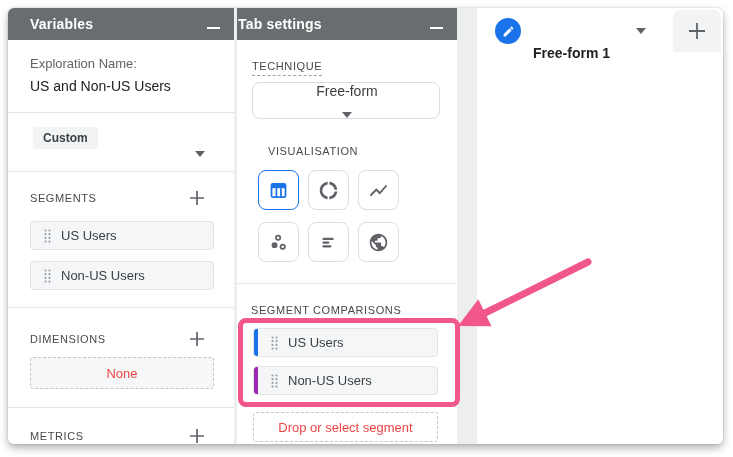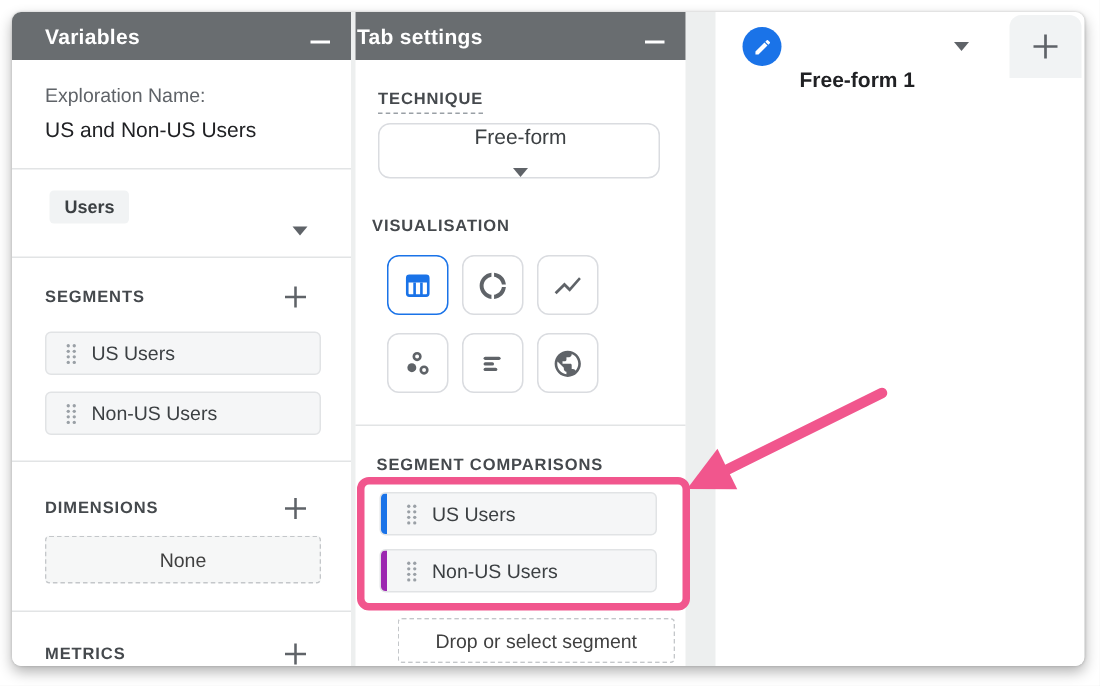--- a/index.html
+++ b/index.html
@@ -13,38 +13,38 @@
   #variables-panel { left: 0; width: 226px; }
   #tab-settings-panel { left: 229px; width: 220px; }
   .panel-header {
     height: 32px; background: #696d70; color: #ffffff;
     display: flex; align-items: center; padding: 0 14px 0 22px;
     font-size: 14px; font-weight: bold; letter-spacing: .2px;
   }
   .panel-header .spacer { flex: 1; }
   .minimize-bar { width: 13px; height: 2px; background: #ffffff; margin-top: 8px; cursor: pointer; }
   .section-label {
-    font-size: 11px; font-weight: 700; color: #45494d; letter-spacing: .6px;
+    font-size: 11px; font-weight: 400; color: #45494d; letter-spacing: .6px;
     text-transform: uppercase;
   }
   .plus-btn { cursor: pointer; display: inline-flex; }
   .divider { position: absolute; left: 0; right: 0; height: 1px; background: #e2e4e5; }
   .chip {
     position: absolute; height: 29px; background: #f5f6f7; border: 1px solid #e1e3e5;
     border-radius: 4px; display: flex; align-items: center; padding-left: 12px;
     font-size: 13px; color: #3c4043; cursor: grab; overflow: hidden;
   }
   .chip .label { margin-left: 9px; }
   .chip .color-bar { position: absolute; left: 0; top: 0; bottom: 0; width: 4px; }
   .bar-blue { background: #1a73e8; }
   .bar-purple { background: #9c27b0; }
   .dashed-box {
     position: absolute; border: 1px dashed #c4c7ca; border-radius: 3px;
     display: flex; align-items: center; justify-content: center;
-    font-size: 13px; color: #404040;
+    font-size: 13px; color: #ef4444;
   }
   .custom-chip {
     position: absolute; left: 25px; top: 119px; height: 22px; padding: 0 10px;
     background: #f1f3f4; border-radius: 3px; display: inline-flex; align-items: center;
     font-size: 12px; font-weight: bold; color: #3c4043; cursor: pointer;
   }
   .caret { width: 0; height: 0; border-left: 5px solid transparent; border-right: 5px solid transparent; border-top: 6px solid #5f6368; }
   .select-box {
     position: absolute; left: 15px; top: 74px; width: 188px; height: 37px;
     border: 1px solid #dadce0; border-radius: 8px; background: #fff;
@@ -91,21 +91,21 @@
       <span>Variables</span>
       <span class="spacer"></span>
       <span class="minimize-bar"></span>
     </div>
 
     <div style="position:absolute;left:22px;top:48px;font-size:13px;color:#5f6368;">Exploration Name:</div>
     <div style="position:absolute;left:22px;top:70px;font-size:14px;color:#202124;">US and Non-US Users</div>
 
     <div class="divider" style="top:104px;"></div>
 
-    <span class="custom-chip">Users</span>
+    <span class="custom-chip">Custom</span>
     <span class="caret" style="position:absolute;left:187px;top:143px;"></span>
 
     <div class="divider" style="top:163px;"></div>
 
     <div class="hdr-row" style="top:181px;">
       <span class="section-label">SEGMENTS</span>
       <span class="plus-btn">
         <svg width="18" height="18" viewBox="0 0 18 18">
             <path d="M9 2v14M2 9h14" stroke="#5f6368" stroke-width="1.7" fill="none"></path>
           </svg>
@@ -181,21 +181,21 @@
     <div style="position:absolute;left:15px;top:48px;">
       <span class="section-label tech-label">TECHNIQUE</span>
     </div>
 
     <div class="select-box">
       <span>Free-form</span>
       <span class="spacer"></span>
       <span class="caret"></span>
     </div>
 
-    <div style="position:absolute;left:11px;top:133px;">
+    <div style="position:absolute;left:31px;top:133px;">
       <span class="section-label">VISUALISATION</span>
     </div>
 
     <div class="viz-btn selected" style="left:21px;top:162px;" title="table-chart">
       <svg width="21" height="21" viewBox="0 0 24 24">
         <rect x="4" y="4.5" width="16" height="15" rx="1.6" fill="none" stroke="currentColor" stroke-width="2"></rect>
         <rect x="4" y="4.5" width="16" height="5" rx="1" fill="currentColor"></rect>
         <path d="M9.6 9.5v10M14.8 9.5v10" stroke="currentColor" stroke-width="2"></path>
       </svg>
     </div>
@@ -265,21 +265,21 @@
             <circle cx="6.5" cy="6.2" r="1.1"></circle>
             <circle cx="2.5" cy="9.9" r="1.1"></circle>
             <circle cx="6.5" cy="9.9" r="1.1"></circle>
             <circle cx="2.5" cy="13.6" r="1.1"></circle>
             <circle cx="6.5" cy="13.6" r="1.1"></circle>
           </g>
       </svg>
       <span class="label">Non-US Users</span>
     </div>
 
-    <div class="dashed-box" style="left:28px;top:404px;width:185px;height:30px;background:#ffffff;">
+    <div class="dashed-box" style="left:16px;top:404px;width:185px;height:30px;background:#ffffff;">
       <span>Drop or select segment</span>
     </div>
   </div>
 
   <div id="canvas-area">
     <div id="active-tab">
       <span class="pencil-circle">
         <svg width="13" height="13" viewBox="0 0 24 24">
           <path fill="#ffffff" d="M3 17.25V21h3.75L17.81 9.94l-3.75-3.75L3 17.25zM20.71 7.04c.39-.39.39-1.02 0-1.41l-2.34-2.34c-.39-.39-1.02-.39-1.41 0l-1.83 1.83 3.75 3.75 1.83-1.83z"></path>
         </svg>

